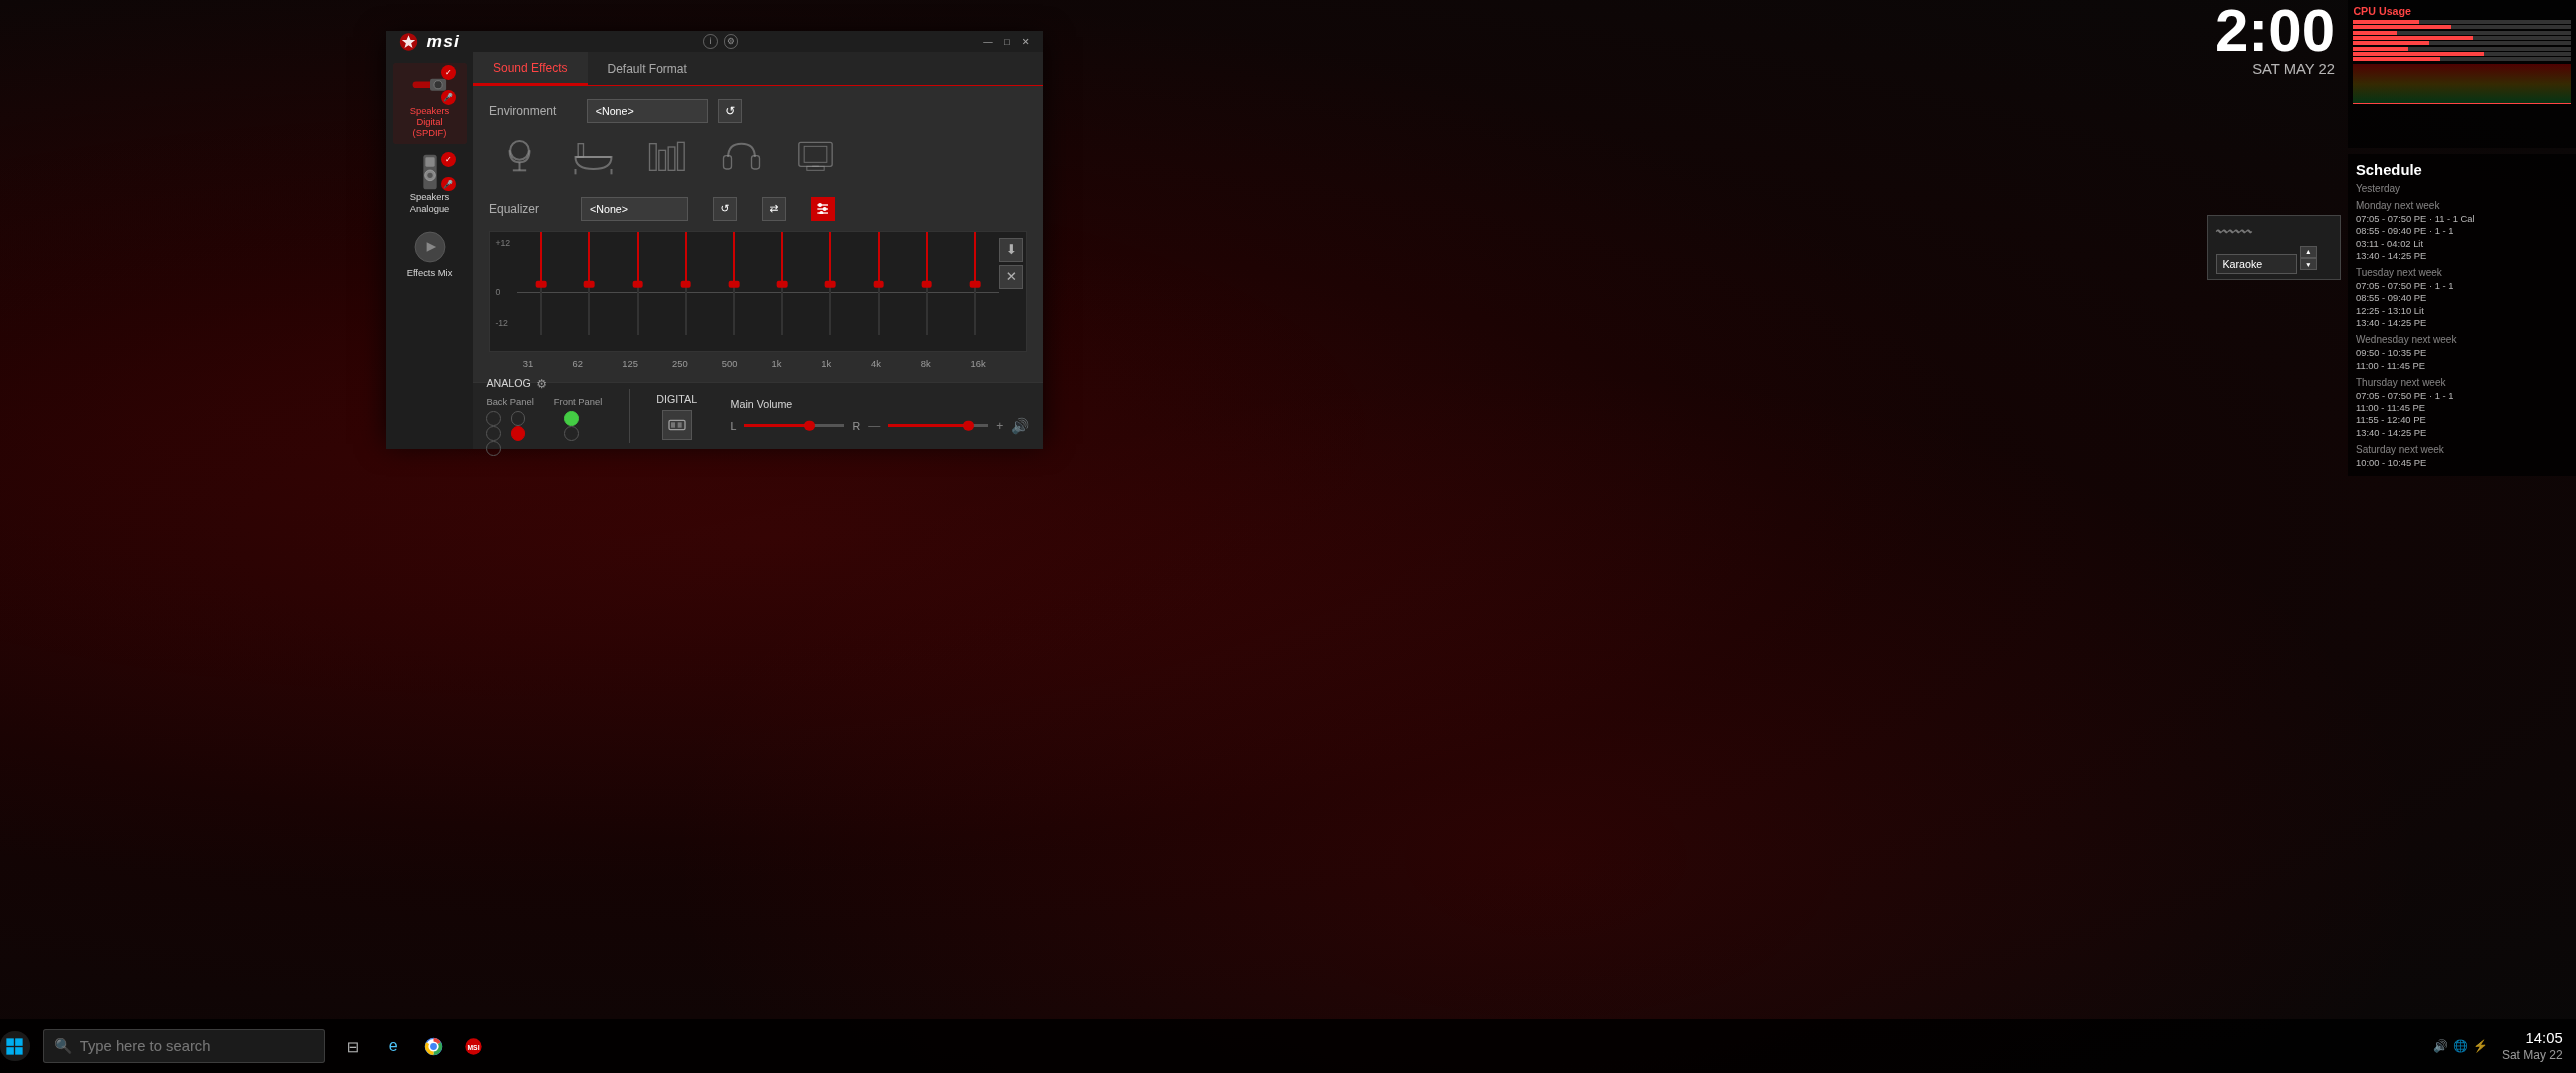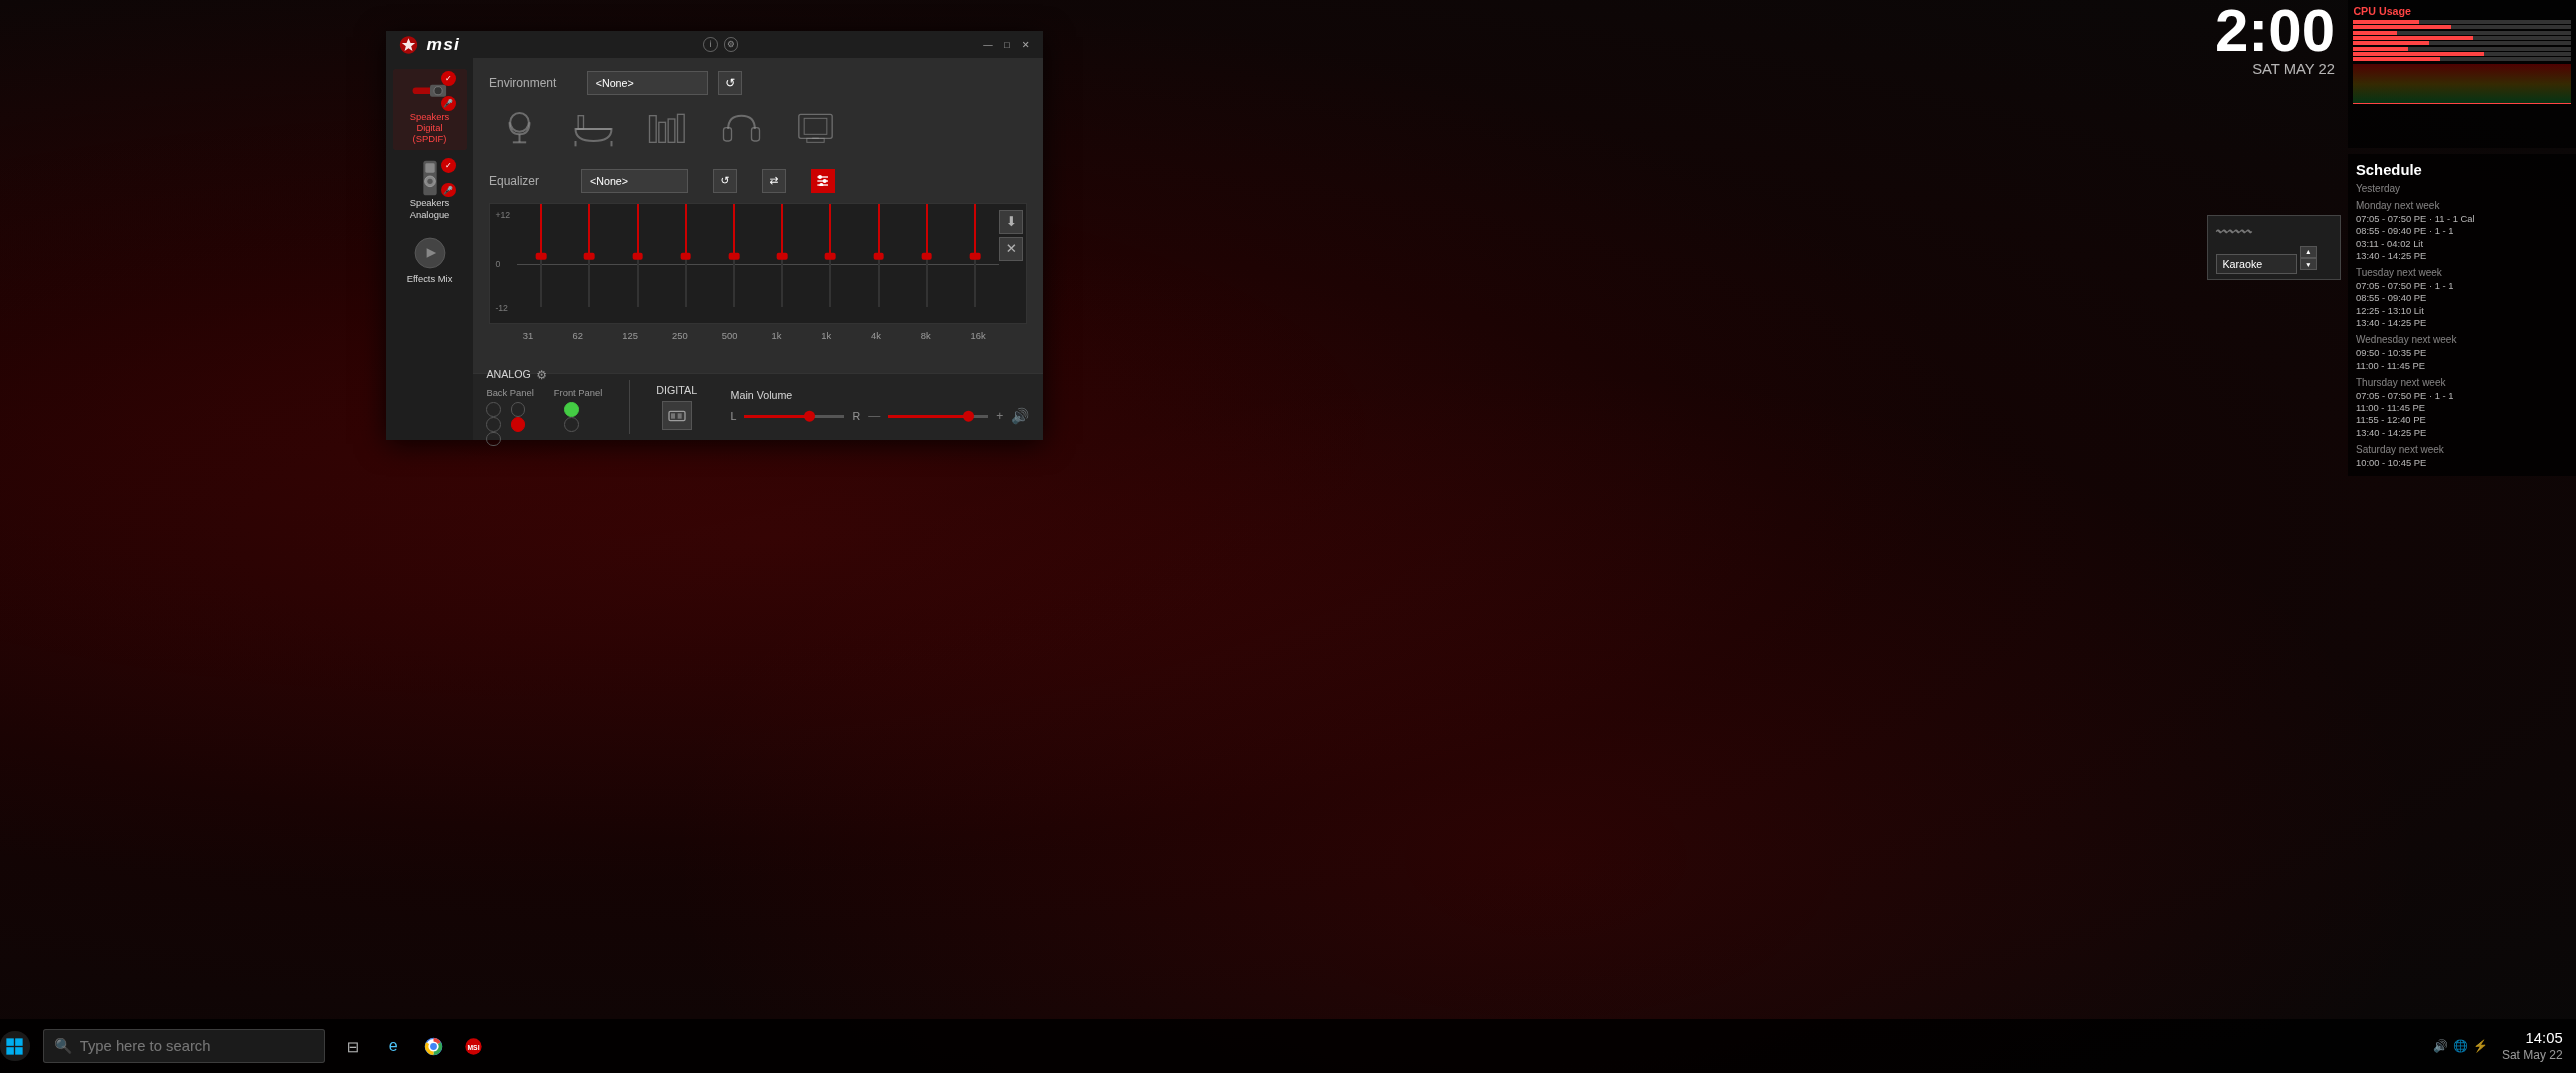--- a/index.html
+++ b/index.html
@@ -455,21 +455,21 @@
       flex: 1;
     }
     .eq-y-label {
       position: absolute;
       left: 5.4px;
       font-size: 8.7px;
       color: rgba(255,255,255,0.4);
     }
     .eq-y-top { top: 5.4px; }
     .eq-y-mid { top: 50%; transform: translateY(-50%); }
-    .eq-y-bot { bottom: 10px; }
+    .eq-y-bot { bottom: 23px; }
 
     
     .eq-bars-container {
       position: absolute;
       left: 27px; right: 27px;
       top: 0; bottom: 16px;
       display: flex;
       gap: 0;
     }
     .eq-bar-col {
@@ -847,20 +847,28 @@
             <circle cx="25" cy="25" r="22" fill="#444" stroke="#666" stroke-width="1"></circle>
             <path d="M20 18 L20 32 L34 25Z" fill="#888"></path>
           </svg>
         </div>
         <div class="device-label">Effects Mix</div>
       </div>
     </div>
 
     <div class="msi-main">
 
+      <div class="msi-tabs">
+        <div class="msi-tab active">
+          <span>Sound Effects</span>
+        </div>
+        <div class="msi-tab">
+          <span>Default Format</span>
+        </div>
+      </div>
 
       <div class="msi-content">
 
         <div class="env-row">
           <span class="env-label">Environment</span>
           <select class="env-select">
             <option>&lt;None&gt;</option>
             <option>Room</option>
             <option>Concert Hall</option>
             <option>Cave</option>

